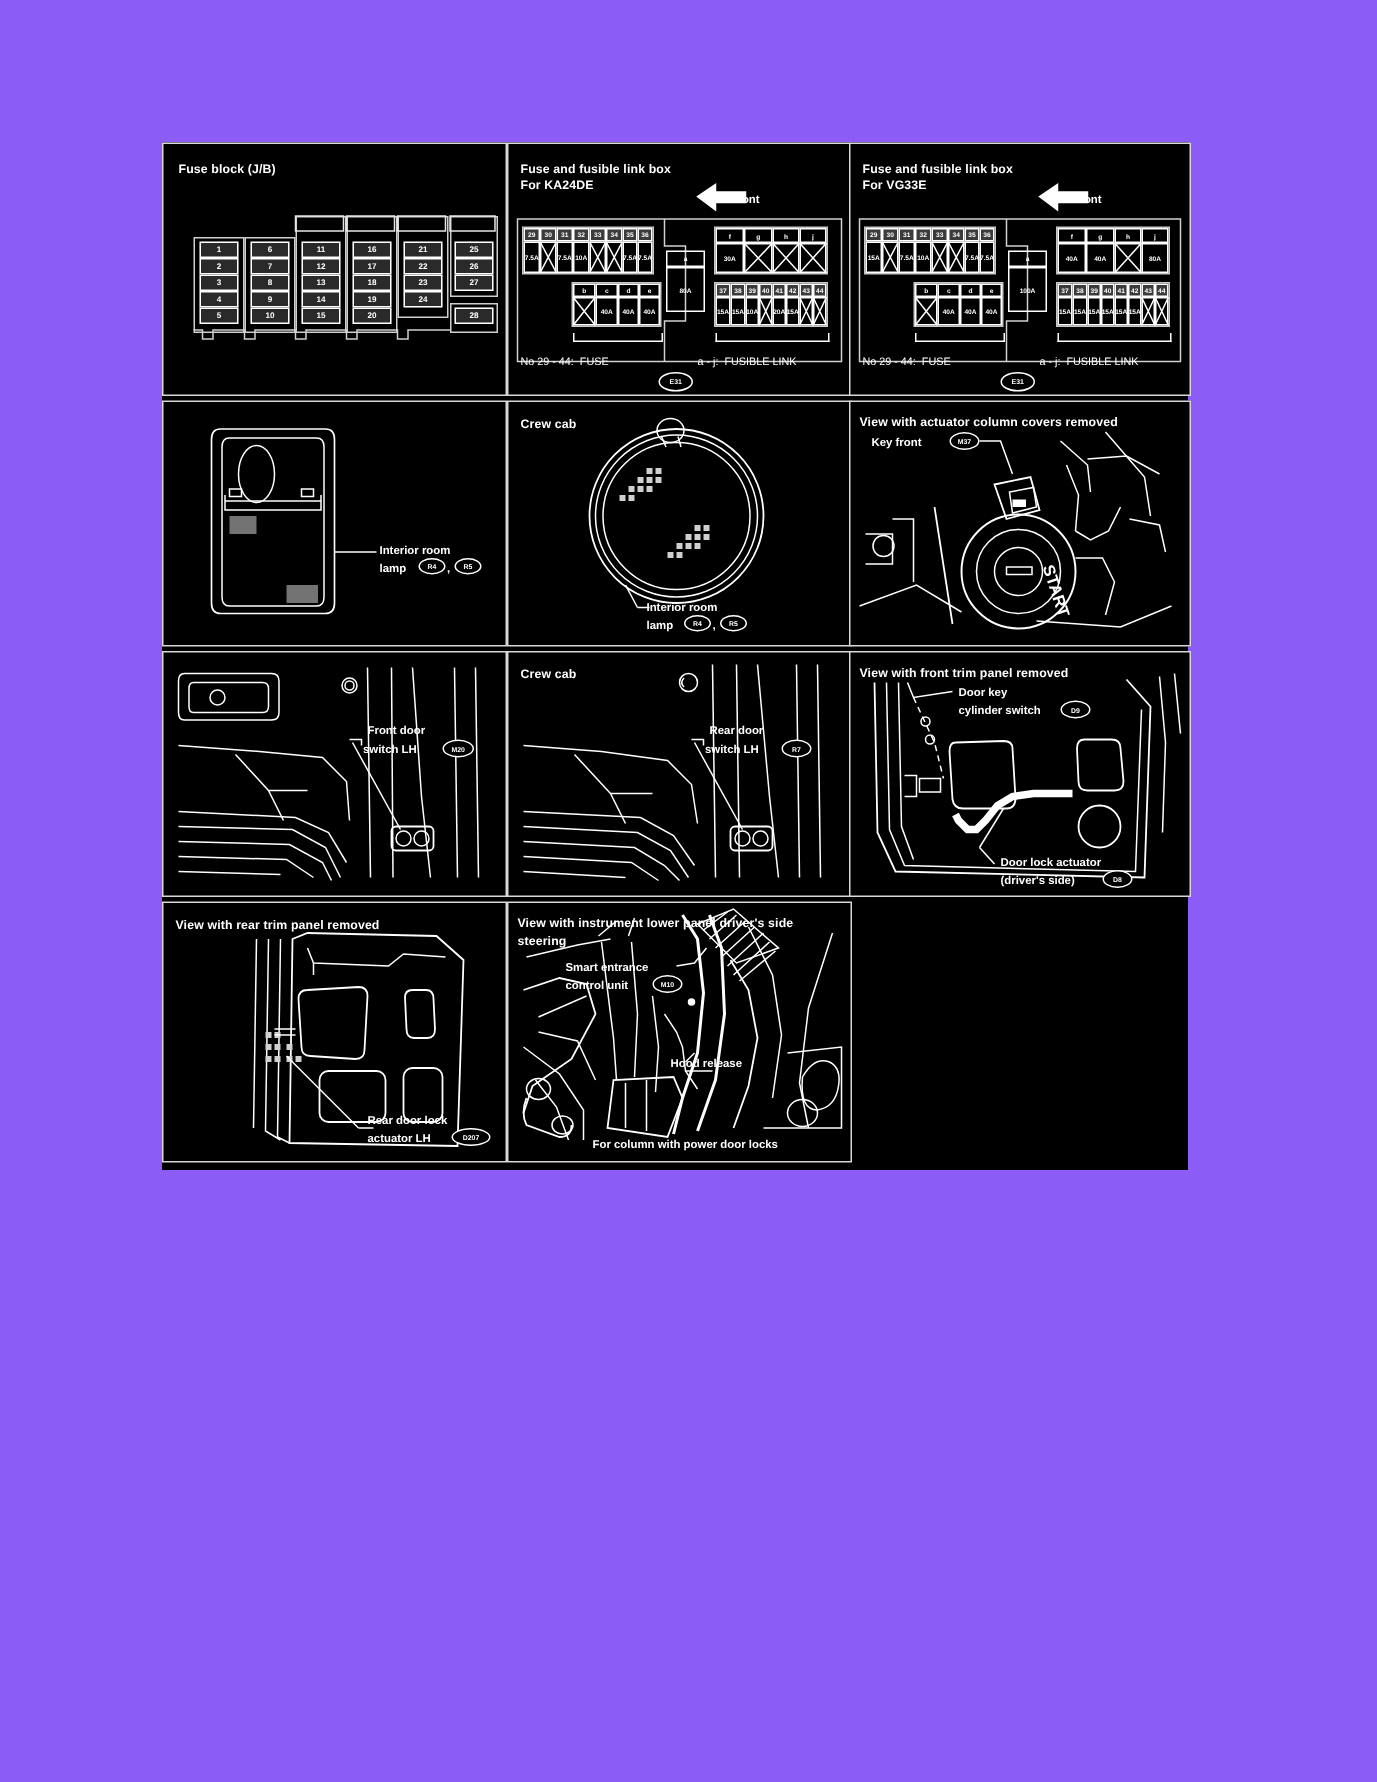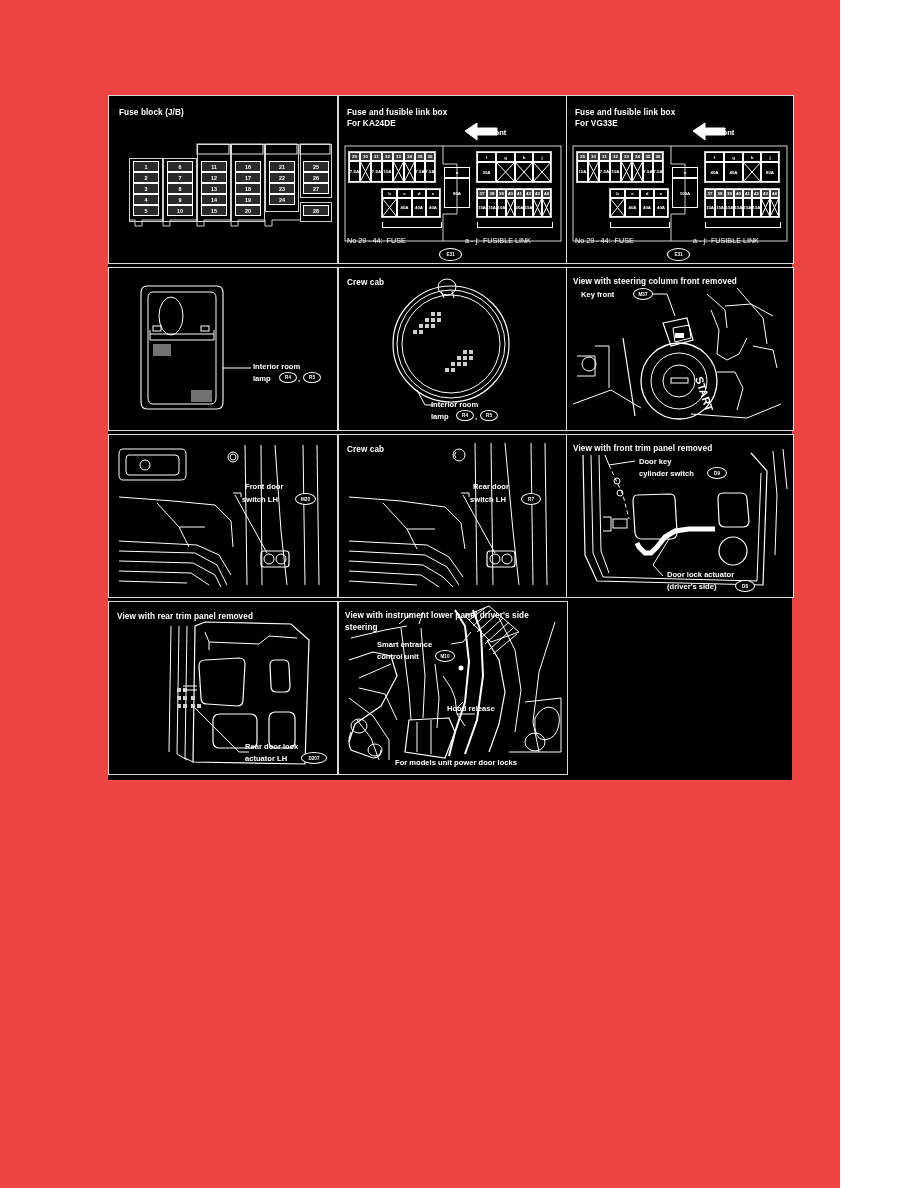--- a/index.html
+++ b/index.html
@@ -1,17 +1,17 @@
 <!DOCTYPE html>
 <html><head>
 <meta charset="utf-8">
 <style>
   html,body{margin:0;padding:0;background:#ffffff;}
   body{width:918px;height:1188px;font-family:"Liberation Sans",sans-serif;}
-  #sheet{position:relative;width:840px;height:1188px;background:#ef4444;}
+  #sheet{position:relative;width:918px;height:1188px;background:#8b5cf6;}
   #figure{position:absolute;left:108px;top:95px;width:684px;height:685px;background:#000;}
   .panel{position:absolute;background:#000;border:1px solid #d8d8d8;overflow:hidden;}
   .ptitle{position:absolute;color:#fff;font-size:8.2px;font-weight:bold;letter-spacing:.1px;white-space:pre;line-height:11px;}
   .lbl{position:absolute;color:#fff;font-size:7.6px;font-weight:bold;white-space:pre;line-height:10px;}
   .conn{position:absolute;border:1px solid #fff;border-radius:50%;color:#fff;font-size:4.6px;
         font-weight:bold;display:flex;align-items:center;justify-content:center;background:#000;}
   svg{position:absolute;left:0;top:0;overflow:visible;}
   
   .fcol{position:absolute;border:1px solid #cfcfcf;}
   .fuse{position:absolute;border:1px solid #fff;background:#2a2a2a;color:#fff;font-size:5.4px;
@@ -328,21 +328,21 @@
       <path d="M86,137 L94,137" stroke="#fff" stroke-width="1"></path>
     </svg>
     <div class="lbl" style="left:92px;top:132px;">Interior room</div>
     <div class="lbl" style="left:92px;top:144px;">lamp</div>
     <div class="conn" style="left:117px;top:142px;width:16px;height:9px;">R4</div>
     <div class="lbl" style="left:136px;top:144px;">,</div>
     <div class="conn" style="left:141px;top:142px;width:16px;height:9px;">R5</div>
   </div>
 
   <div class="panel" style="left:458px;top:172px;width:226px;height:162px;">
-    <div class="ptitle" style="left:6px;top:8px;">View with steering column front removed</div>
+    <div class="ptitle" style="left:6px;top:8px;">View with actuator column covers removed</div>
     <div class="lbl" style="left:14px;top:22px;">Key front</div>
     <div class="conn" style="left:66px;top:20px;width:18px;height:10px;">M37</div>
     <svg width="226" height="162">
       <path d="M86,26 L100,26 L108,48" stroke="#fff" stroke-width="1" fill="none"></path>
       <path d="M96,55 L120,50 L126,72 L104,78 Z" fill="none" stroke="#fff" stroke-width="1.2"></path>
       <path d="M106,60 L122,57 L124,70 L108,74 Z" fill="none" stroke="#fff" stroke-width="1"></path>
       <rect x="108" y="65" width="9" height="5" fill="#fff"></rect>
       <circle cx="112" cy="113" r="38" fill="none" stroke="#fff" stroke-width="1.3"></circle>
       <circle cx="112" cy="113" r="28" fill="none" stroke="#fff" stroke-width="1"></circle>
       <circle cx="112" cy="113" r="16" fill="none" stroke="#fff" stroke-width="1"></circle>
@@ -524,17 +524,17 @@
         <path d="M126,14 L152,40 L180,30 L150,4 Z"></path>
       </g>
       <path d="M148,38 L160,58 L166,90 L160,122 L150,150" fill="none" stroke="#fff" stroke-width="1.2"></path>
       <path d="M160,16 L176,48 L182,88 L176,130" fill="none" stroke="#fff" stroke-width="1"></path>
       <path d="M216,20 L200,70 L194,120 L200,150" fill="none" stroke="#fff" stroke-width="1"></path>
       <path d="M186,100 L222,96 L222,150 L170,150" fill="none" stroke="#fff" stroke-width="1"></path>
       <path d="M196,116 q8,-14 18,-10 q8,4 6,16 q-2,14 -14,16 q-12,0 -10,-22 Z" fill="none" stroke="#fff" stroke-width="1"></path>
       <ellipse cx="196" cy="140" rx="10" ry="9" fill="none" stroke="#fff" stroke-width="1"></ellipse>
       <path d="M118,106 L124,100" fill="none" stroke="#fff" stroke-width="1"></path>
     </svg>
-    <div class="lbl" style="left:56px;top:156px;">For models unit power door locks</div>
+    <div class="lbl" style="left:56px;top:156px;">For column with power door locks</div>
   </div>
 
  </div>
 </div>
 
 </body></html>

